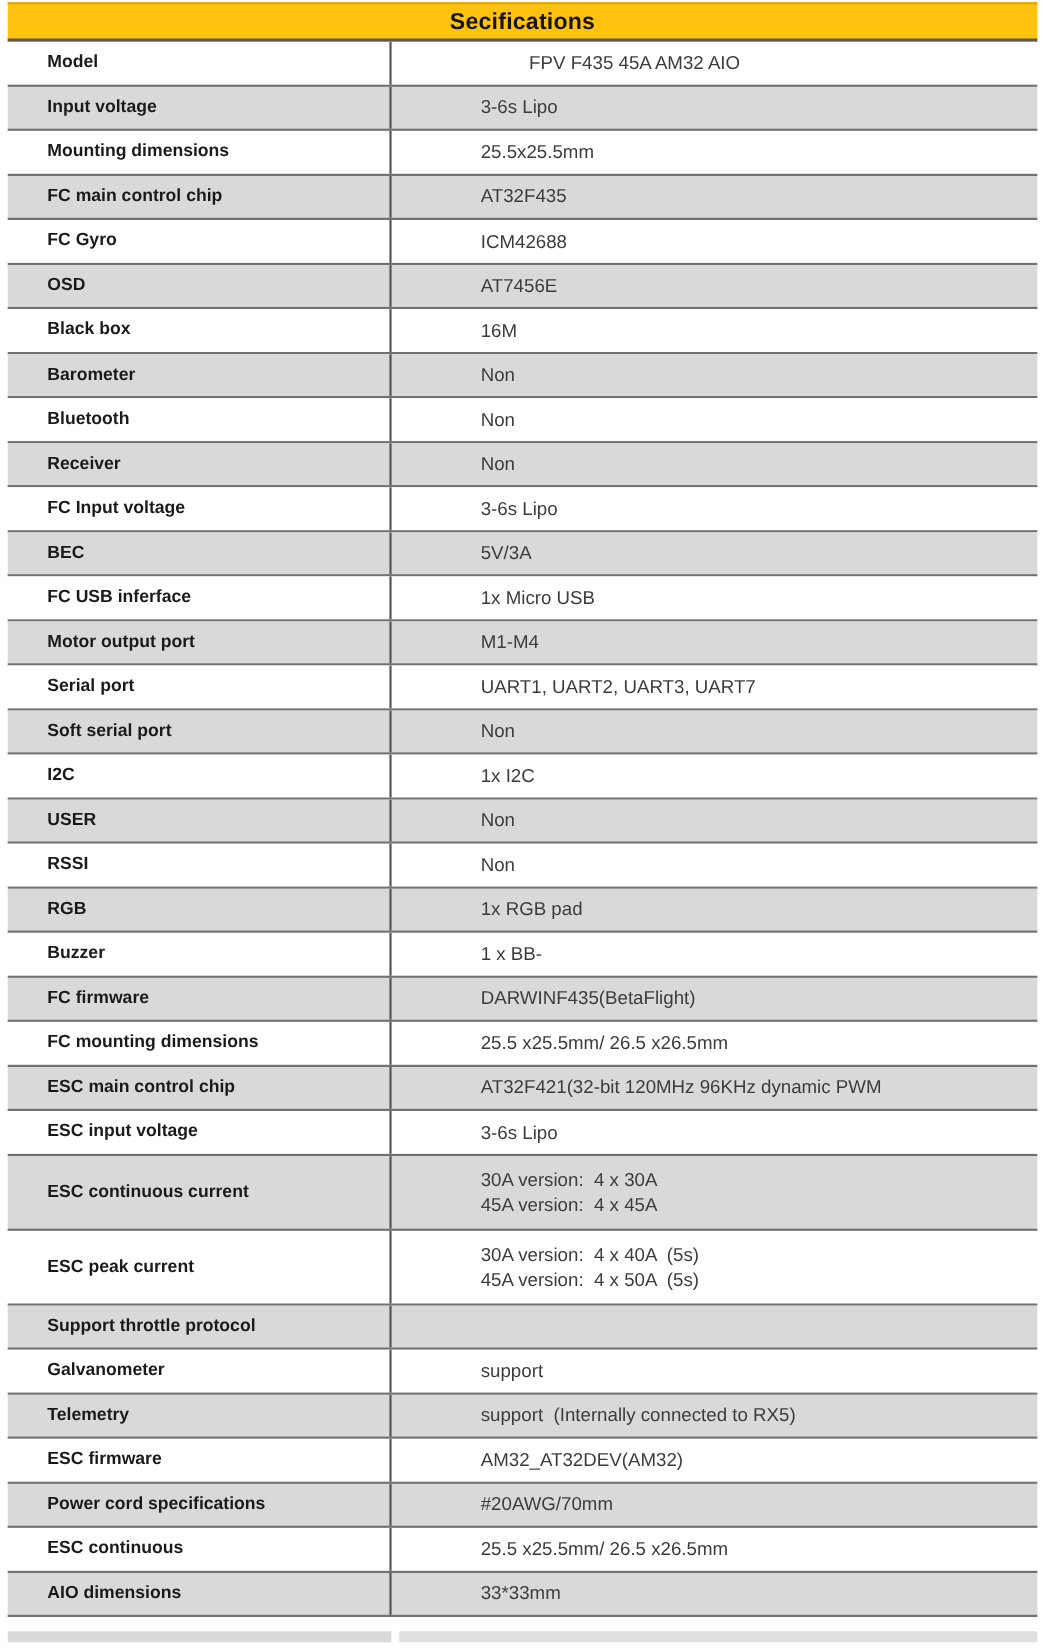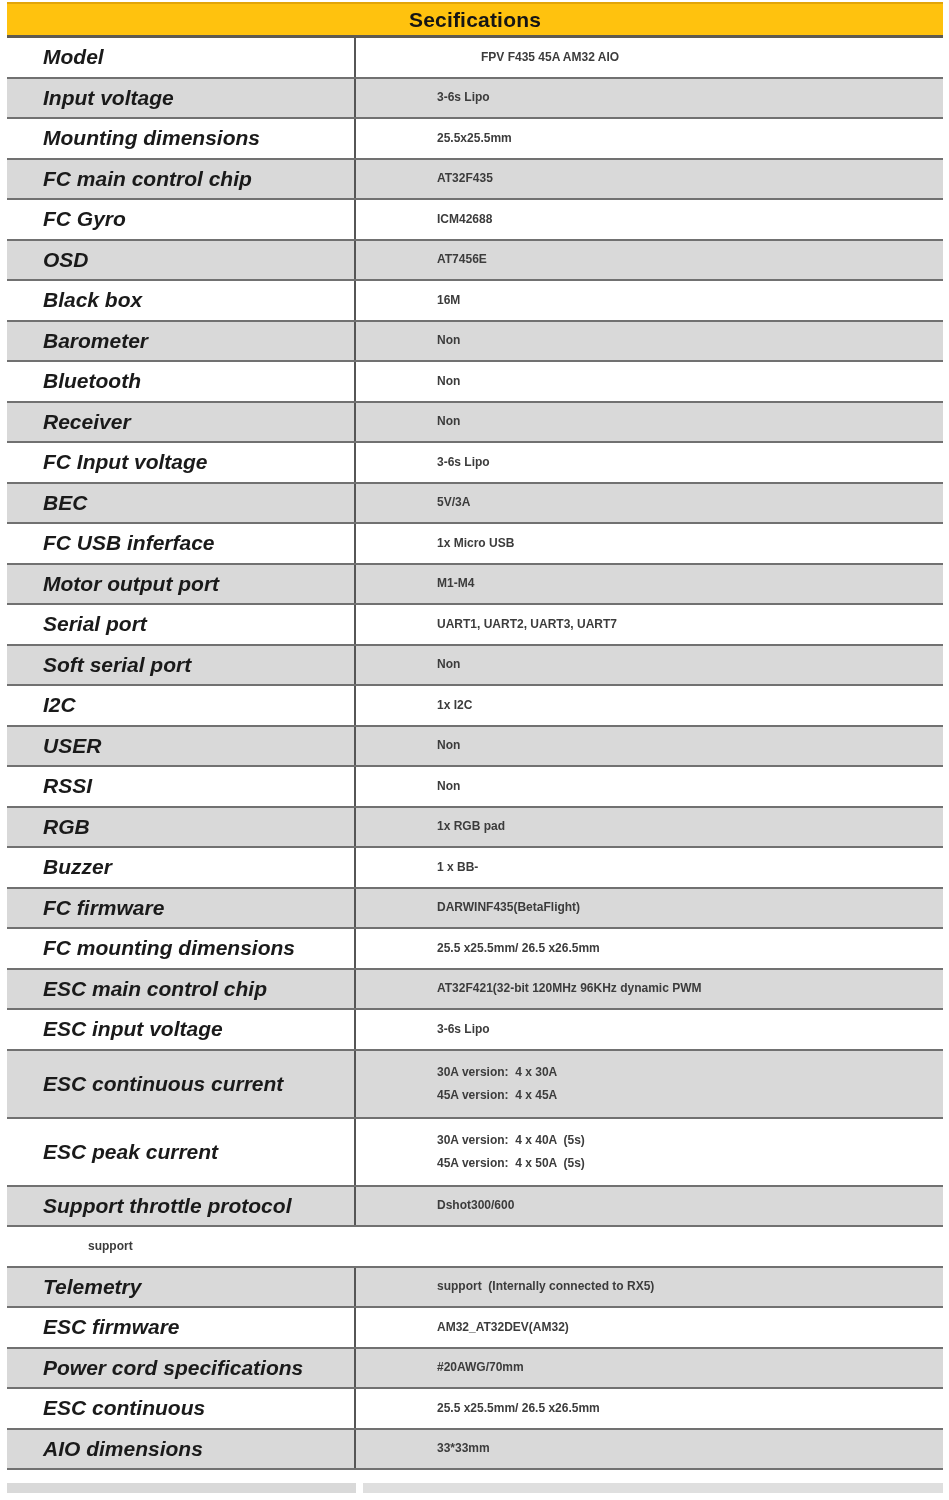--- a/index.html
+++ b/index.html
@@ -33,25 +33,25 @@
     box-sizing:border-box;display:flex;align-items:stretch;
     height:40.5px;background:var(--plain);
     border-bottom:2px solid var(--grid);
   }
   .row.shaded{background:var(--shaded);}
   .row.tall{height:68px;}
   .cell{box-sizing:border-box;display:flex;align-items:center;}
   .cell.label{
     width:349px;flex:none;padding-left:36px;
     border-right:2px solid var(--divider);
-    font-size:21px;font-weight:700;color:var(--label-ink);font-style:italic;
+    font-size:16px;font-weight:700;color:var(--label-ink);
   }
   .cell.value{
     flex:1;padding-left:81px;padding-right:8px;
-    font-size:12px;font-weight:700;color:var(--value-ink);
+    font-size:17px;font-weight:400;color:var(--value-ink);
     white-space:pre-wrap;line-height:23px;
   }
   .row.model-row .cell.value{padding-left:125px;}
   .partial-row{display:flex;margin-top:13px;height:10px;}
   .partial-row .seg-left{width:349px;background:var(--shaded);}
   .partial-row .seg-gap{width:7px;background:#fff;}
   .partial-row .seg-right{flex:1;background:#DFDFDF;}
 </style>
 </head>
 <body>
@@ -164,23 +164,23 @@
         <div class="cell value">30A version:  4 x 30A
 45A version:  4 x 45A</div>
       </div>
       <div class="row tall">
         <div class="cell label">ESC peak current</div>
         <div class="cell value">30A version:  4 x 40A  (5s)
 45A version:  4 x 50A  (5s)</div>
       </div>
       <div class="row shaded">
         <div class="cell label">Support throttle protocol</div>
-        <div class="cell value">Dshot300/600</div>
-      </div>
-      <div class="row">
+      </div>
+      <div class="row">
+        <div class="cell label">Galvanometer</div>
         <div class="cell value">support</div>
       </div>
       <div class="row shaded">
         <div class="cell label">Telemetry</div>
         <div class="cell value">support  (Internally connected to RX5)</div>
       </div>
       <div class="row">
         <div class="cell label">ESC firmware</div>
         <div class="cell value">AM32_AT32DEV(AM32)</div>
       </div>

